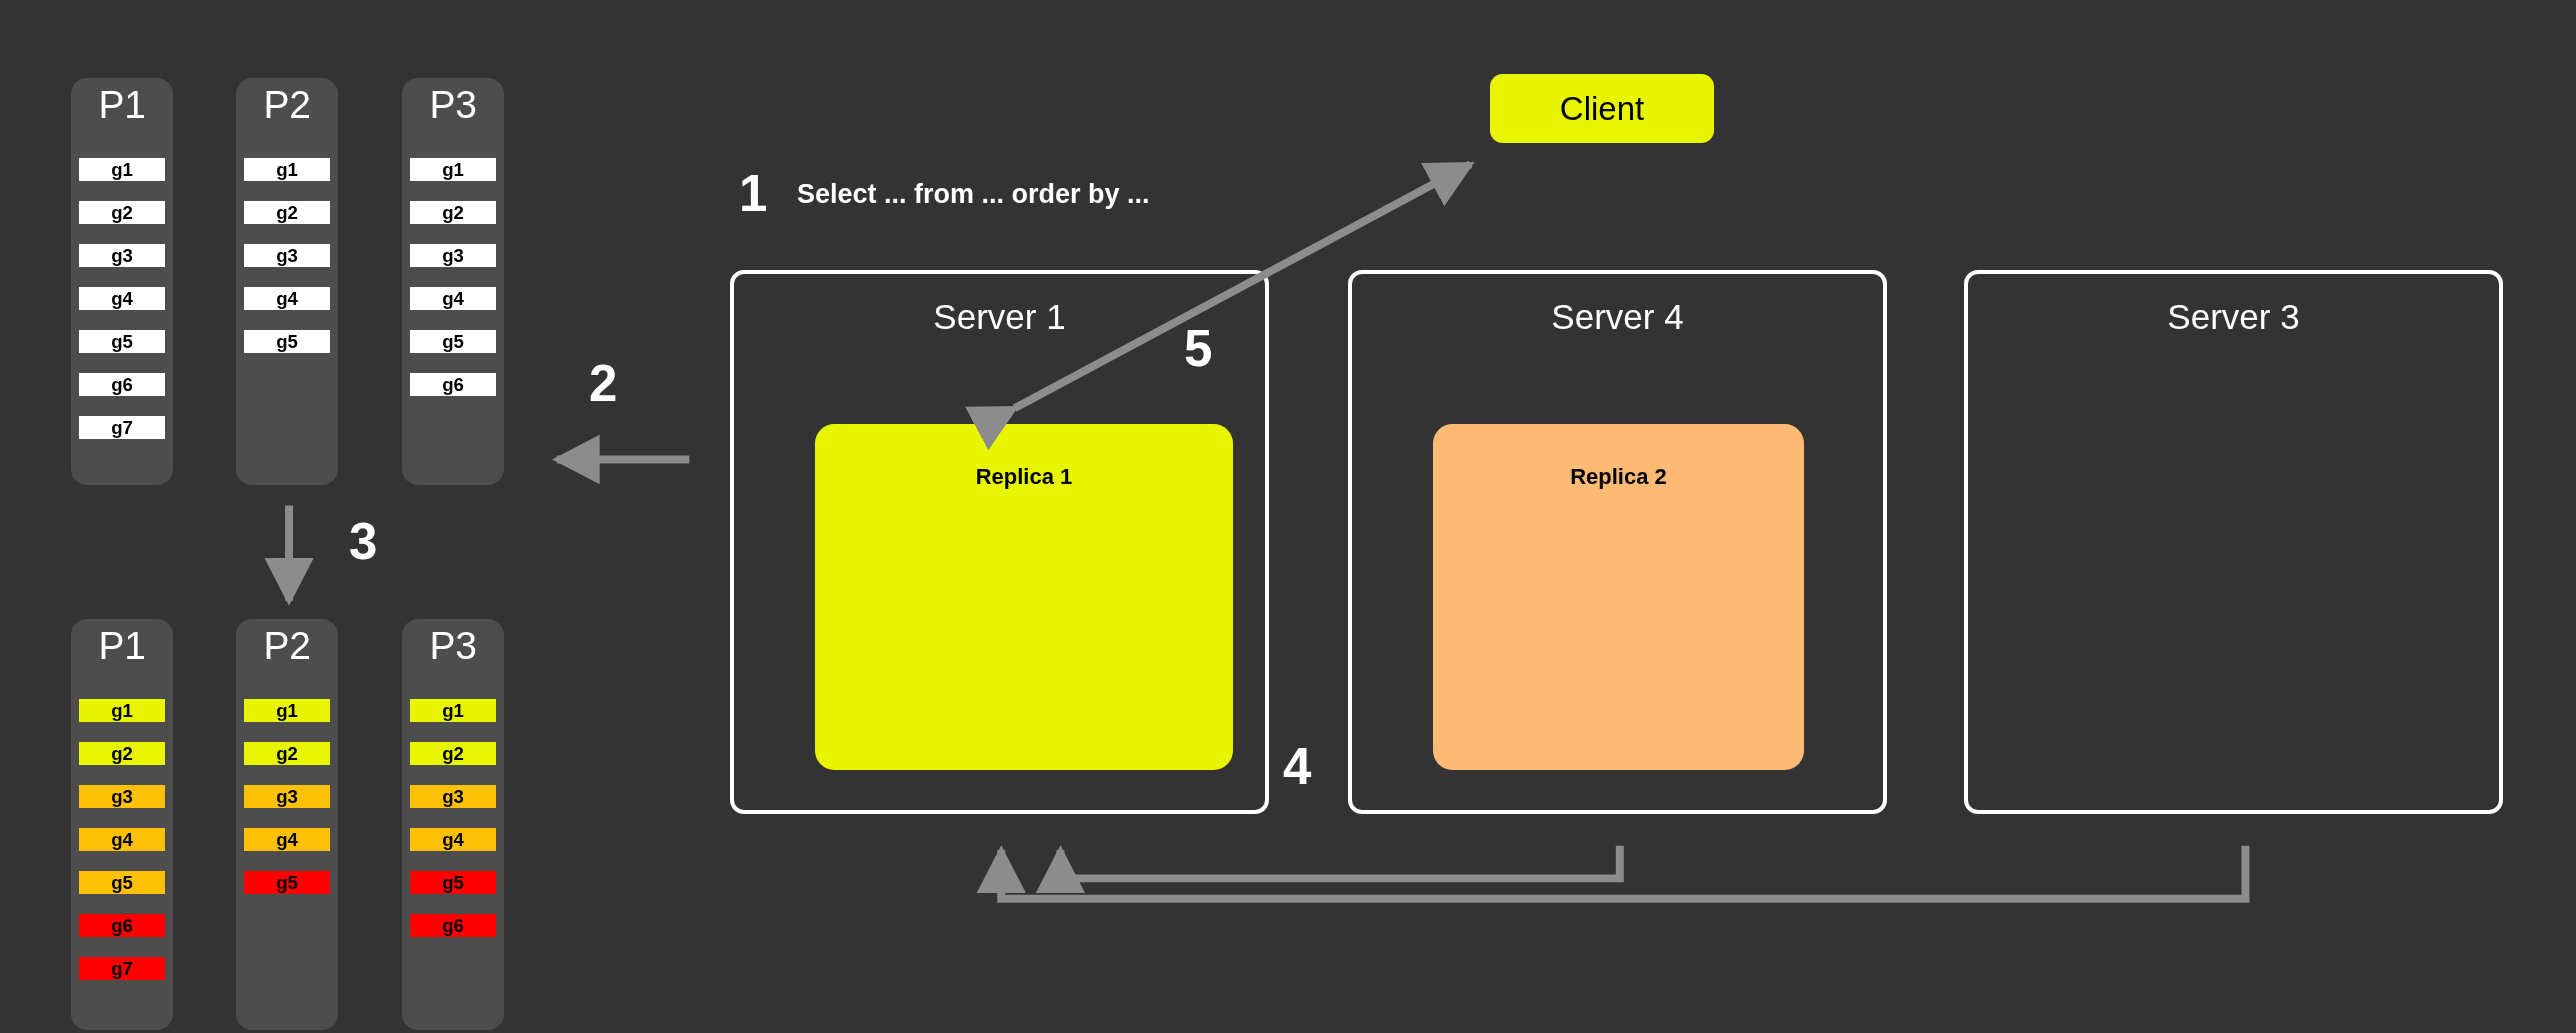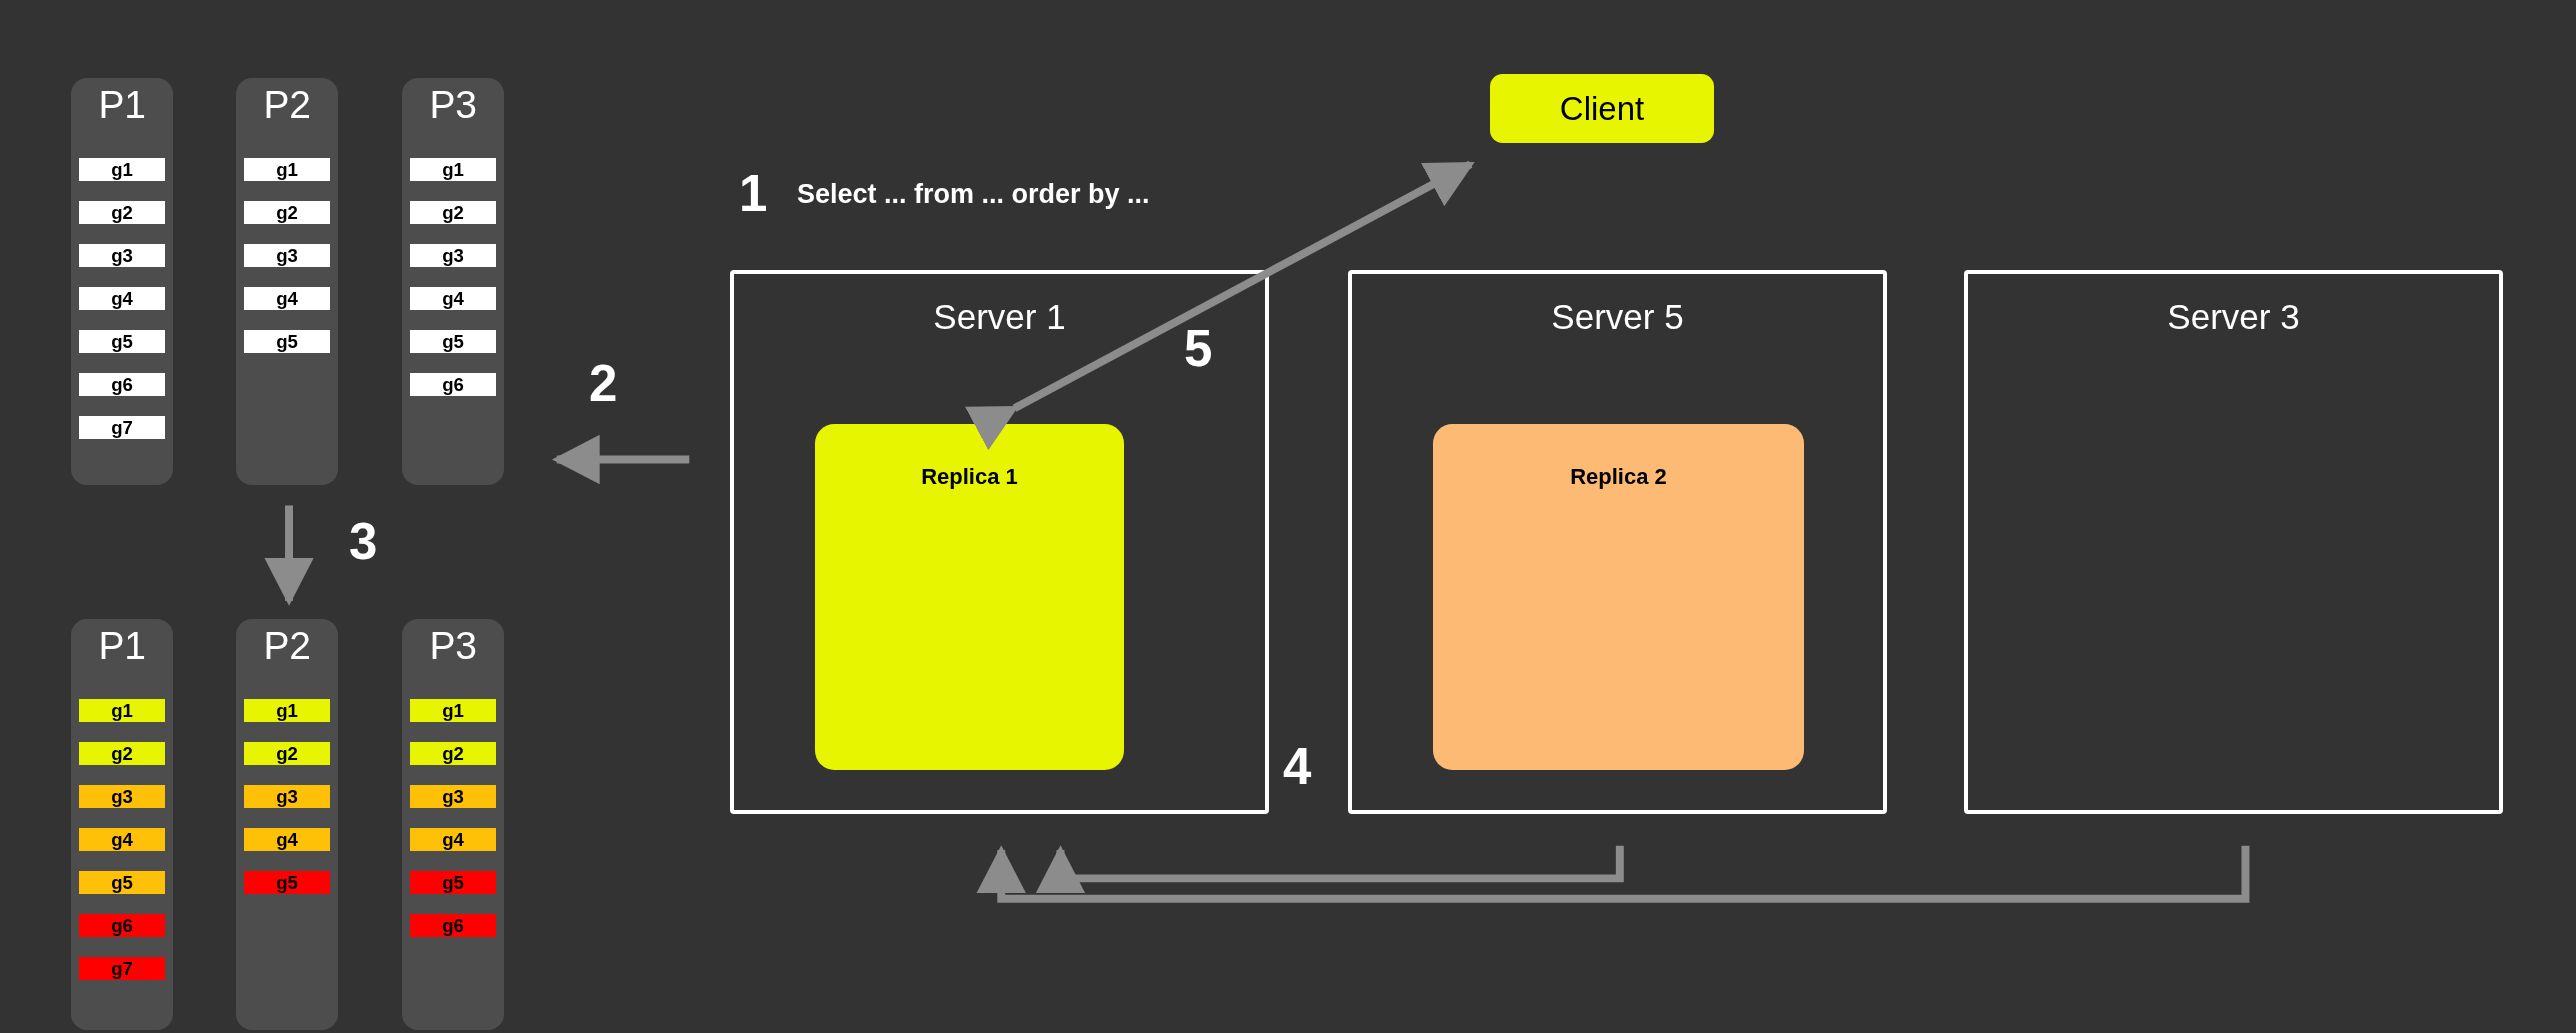--- a/index.html
+++ b/index.html
@@ -75,21 +75,21 @@
     font-weight:500;
     display:flex;
     align-items:center;
     justify-content:center;
   }
 
   
   .server-box{
     position:absolute;
     border:4.4px solid #ffffff;
-    border-radius:4px;
+    border-radius:14px;
     box-sizing:border-box;
     background:transparent;
     padding-left:23px;
   }
   .server-title{
     position:absolute;
     left:0;right:0;
     top:23px;
     text-align:center;
     color:#ffffff;
@@ -183,27 +183,27 @@
   <div class="step-num" style="left:1184px;top:323px;">5</div>
 
   <div class="query-label" style="left:797px;top:179px;">Select ... from ... order by ...</div>
 
   <div class="client-box" style="left:1490px;top:74px;width:224px;height:69px;">
     <span>Client</span>
   </div>
 
   <div class="server-box" style="left:730px;top:270px;width:539px;height:544px;">
     <div class="server-title">Server 1</div>
-    <div class="replica-box" style="left:81px;top:150px;width:309px;height:346px;background:#e8f500;">
+    <div class="replica-box" style="left:81px;top:150px;width:418px;height:346px;background:#e8f500;">
       <span>Replica 1</span>
     </div>
   </div>
 
   <div class="server-box" style="left:1348px;top:270px;width:539px;height:544px;">
-    <div class="server-title">Server 5</div>
+    <div class="server-title">Server 4</div>
     <div class="replica-box" style="left:81px;top:150px;width:371px;height:346px;background:#fdba74;">
       <span>Replica 2</span>
     </div>
   </div>
 
   <div class="server-box" style="left:1964px;top:270px;width:539px;height:544px;">
     <div class="server-title">Server 3</div>
   </div>
 
   <svg class="arrows" viewBox="0 0 2915 1169" xmlns="http://www.w3.org/2000/svg">

